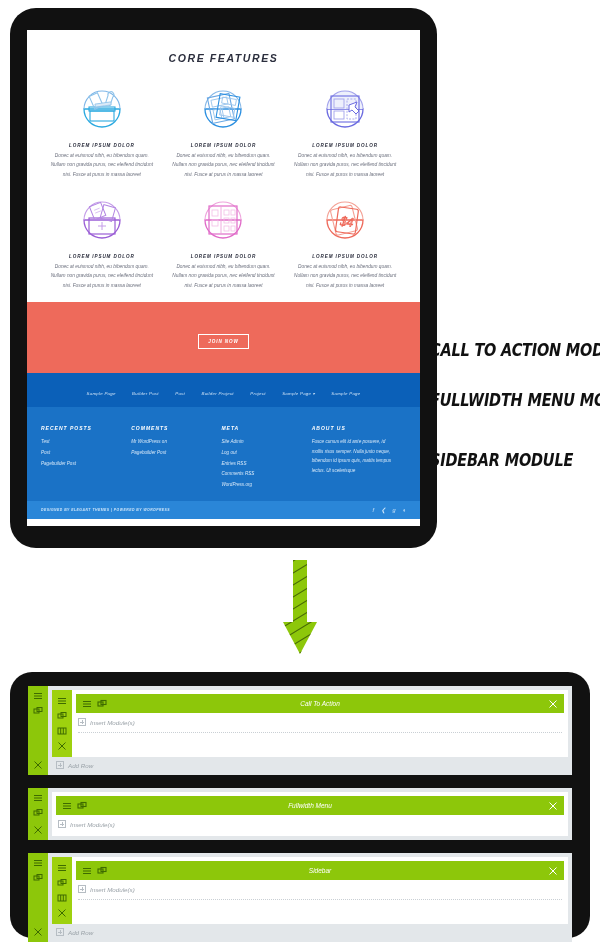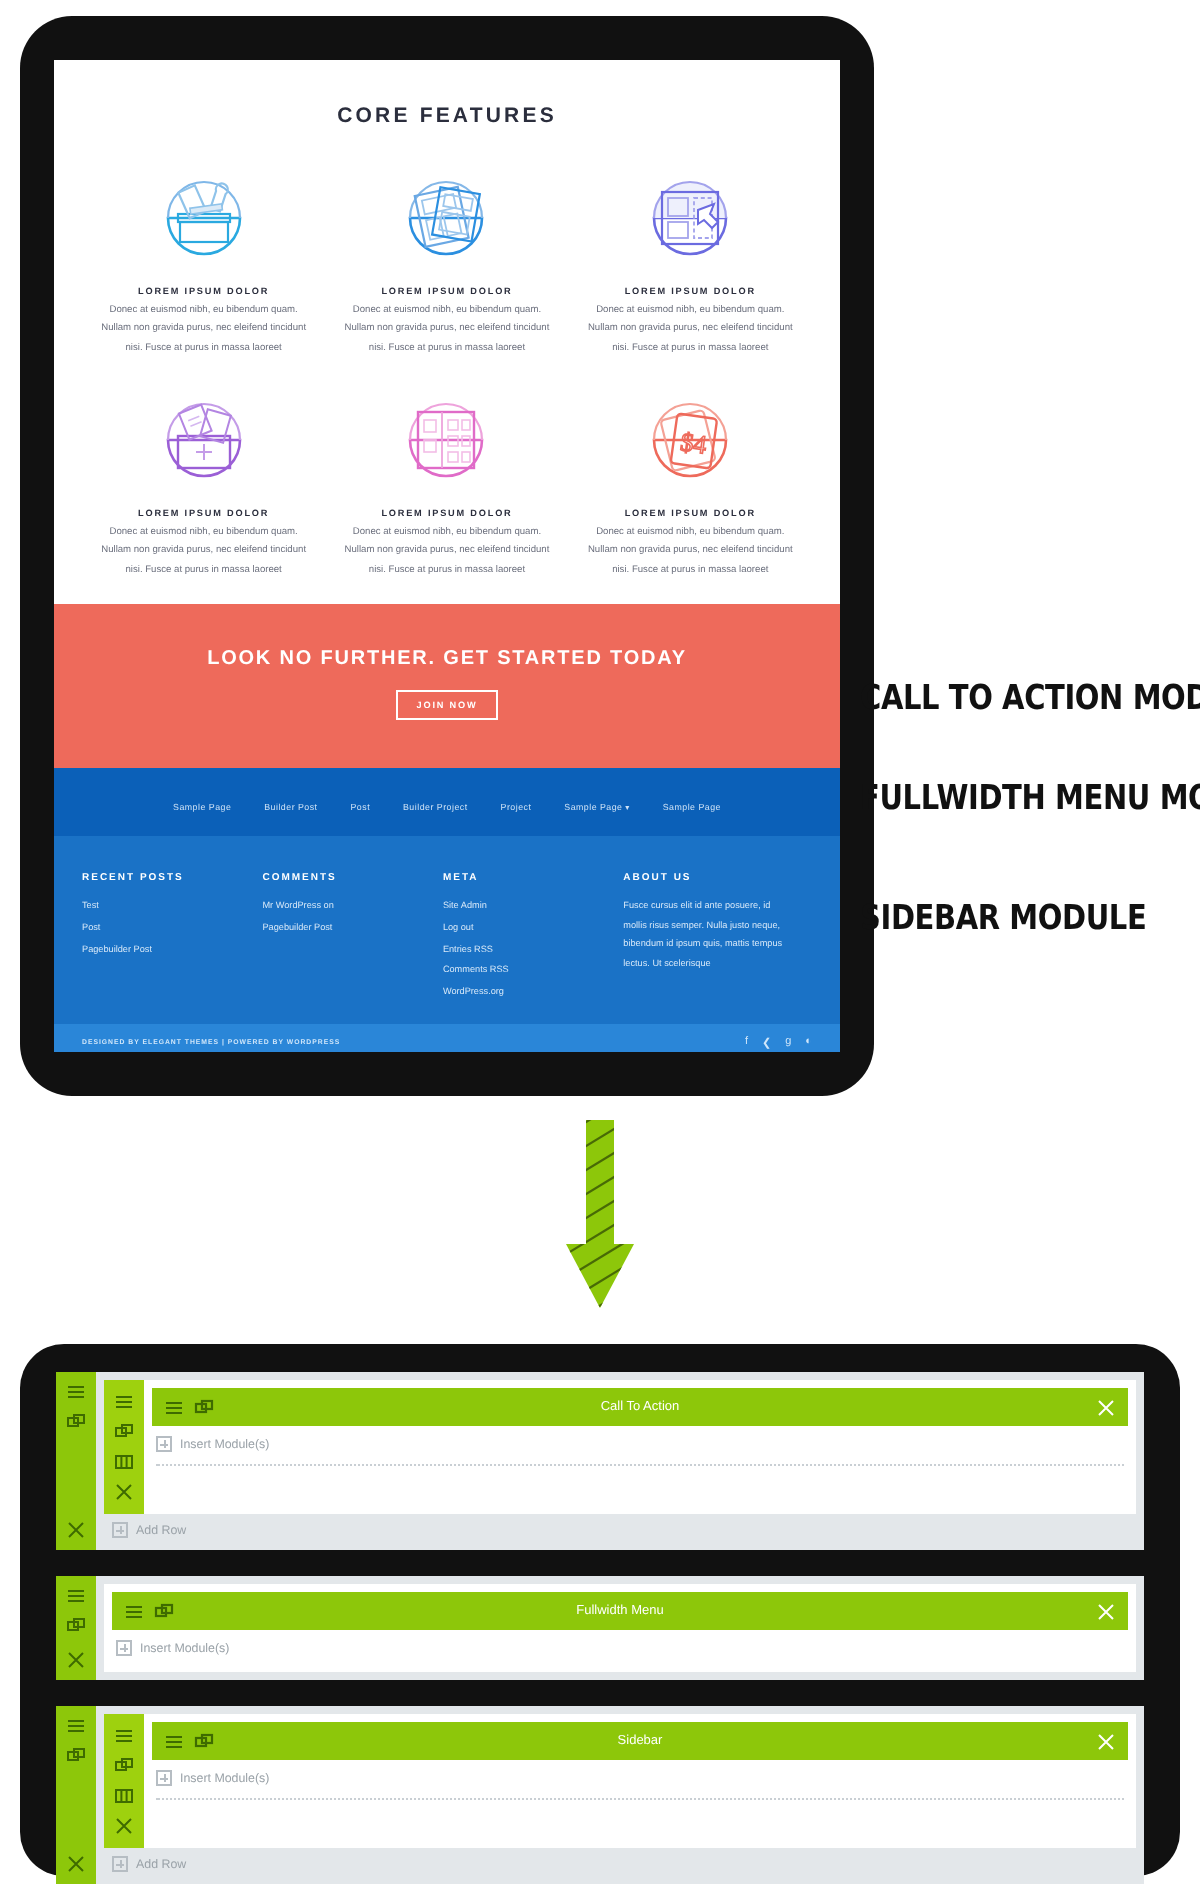--- a/index.html
+++ b/index.html
@@ -1,20 +1,20 @@
 <!DOCTYPE html>
 <html><head>
 <meta charset="utf-8">
 <style>
   * { box-sizing: border-box; margin:0; padding:0; }
   html,body{
     width:600px; height:948px; background:#ffffff;
     font-family:"Liberation Sans", sans-serif; overflow:hidden;
   }
-  #stage{ position:relative; width:600px; height:948px; }
+  #stage{ position:relative; width:600px; height:948px;font-style:italic; }
 
   
   .tablet{
     position:absolute; left:10px; top:8px; width:427px; height:540px;
     background:#111111; border-radius:26px;
   }
   .tablet-screen{
     position:absolute; left:17px; top:22px; width:393px; height:496px;
     background:#ffffff; overflow:hidden;
   }
@@ -266,21 +266,20 @@
                 <text x="28" y="32" text-anchor="middle" font-family="'Liberation Serif',serif" font-size="13" fill="none" stroke="#ee6a5b" stroke-width=".8">$4</text>
               </g>
             </svg>
           </div>
           <div class="cf-h">LOREM IPSUM DOLOR</div>
           <div class="cf-p">Donec at euismod nibh, eu bibendum quam. Nullam non gravida purus, nec eleifend tincidunt nisi. Fusce at purus in massa laoreet</div>
         </div>
       </div>
 
       <div class="cta">
-        <div class="cta-h">LOOK NO FURTHER. GET STARTED TODAY</div>
         <div class="cta-btn">JOIN NOW</div>
       </div>
 
       <div class="fmenu">
         <a href="#"><span>Sample Page</span></a>
         <a href="#"><span>Builder Post</span></a>
         <a href="#"><span>Post</span></a>
         <a href="#"><span>Builder Project</span></a>
         <a href="#"><span>Project</span></a>
         <a href="#"><span>Sample Page</span><span class="caret"> ▾</span></a>

